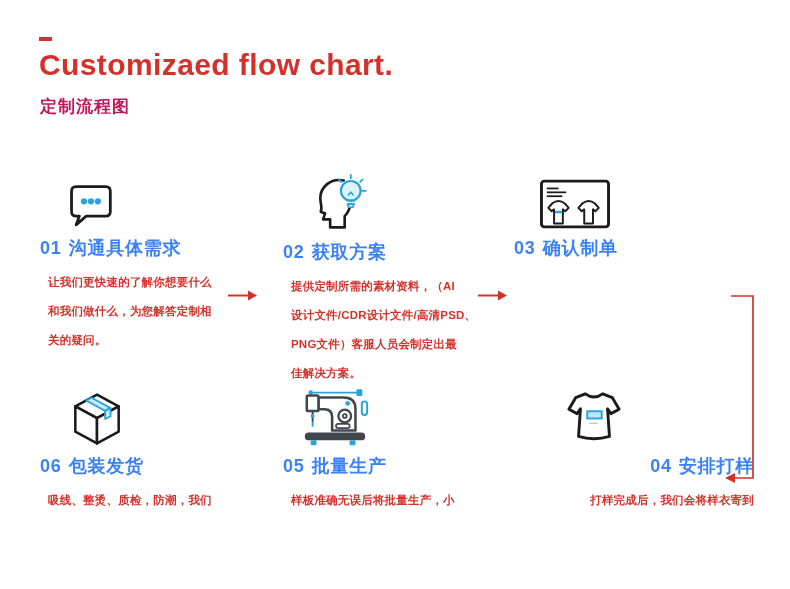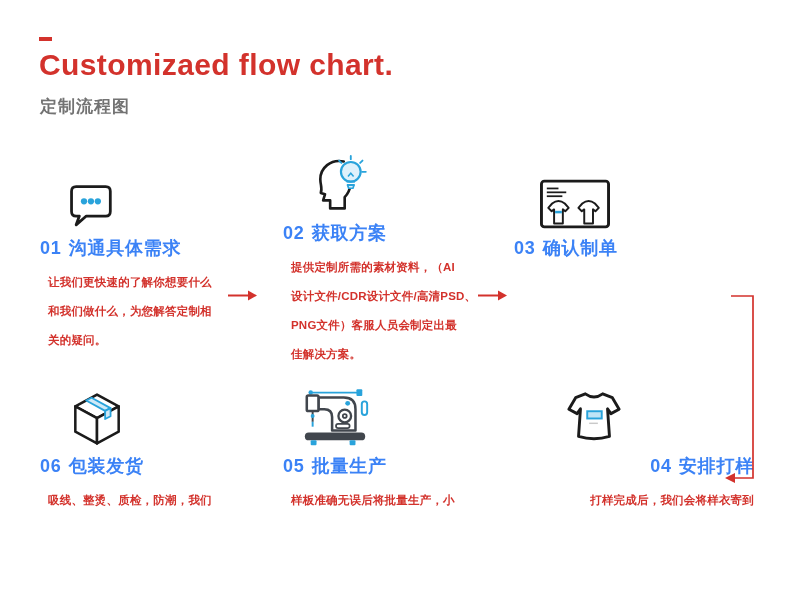--- a/index.html
+++ b/index.html
@@ -2,23 +2,23 @@
 <html><head>
 <meta charset="utf-8">
 <style>
   html,body{margin:0;padding:0;background:#ffffff;}
   .page{position:relative;width:790px;height:507px;background:#ffffff;overflow:hidden;
         font-family:"Liberation Sans","DejaVu Sans",sans-serif;}
   .title-dash{position:absolute;left:39px;top:37px;width:13px;height:4px;background:#d3322c;}
   .page-title{position:absolute;left:39px;top:48px;margin:0;font-size:30px;font-weight:bold;
               color:#d3322c;letter-spacing:0.4px;}
   .page-subtitle{position:absolute;left:40px;top:95px;margin:0;font-size:17px;font-weight:bold;
-              color:#737373;letter-spacing:1px;}
+              color:#be185d;letter-spacing:1px;}
   .cell{position:absolute;width:212px;}
-  .c1{left:40px;top:163px;}  .c2{left:283px;top:148px;}  .c3{left:514px;top:163px;}
+  .c1{left:40px;top:163px;}  .c2{left:283px;top:167px;}  .c3{left:514px;top:163px;}
   .c6{left:40px;top:381px;}  .c5{left:283px;top:381px;}  .c4{left:542px;top:381px;text-align:right;}
   .iconwrap{height:66px;display:flex;align-items:flex-end;}
   .m-bubble{margin-left:24px;} .m-head{margin-left:27px;} .m-card{margin-left:26px;}
   .m-box{margin-left:28px;}    .m-sew{margin-left:16px;}  .m-tee{margin-left:21px;}
   .step-title{margin:7px 0 0 0;font-size:18px;font-weight:bold;color:#3b82f6;letter-spacing:0.8px;}
   .step-num{margin-right:7px;}
   .step-desc{margin:8px 0 0 8px;font-size:11.5px;font-weight:bold;color:#d3322c;
              line-height:29px;letter-spacing:0.2px;white-space:pre-line;}
   .arrow{position:absolute;}
   .a12{left:227px;top:289px;} .a23{left:477px;top:289px;}

